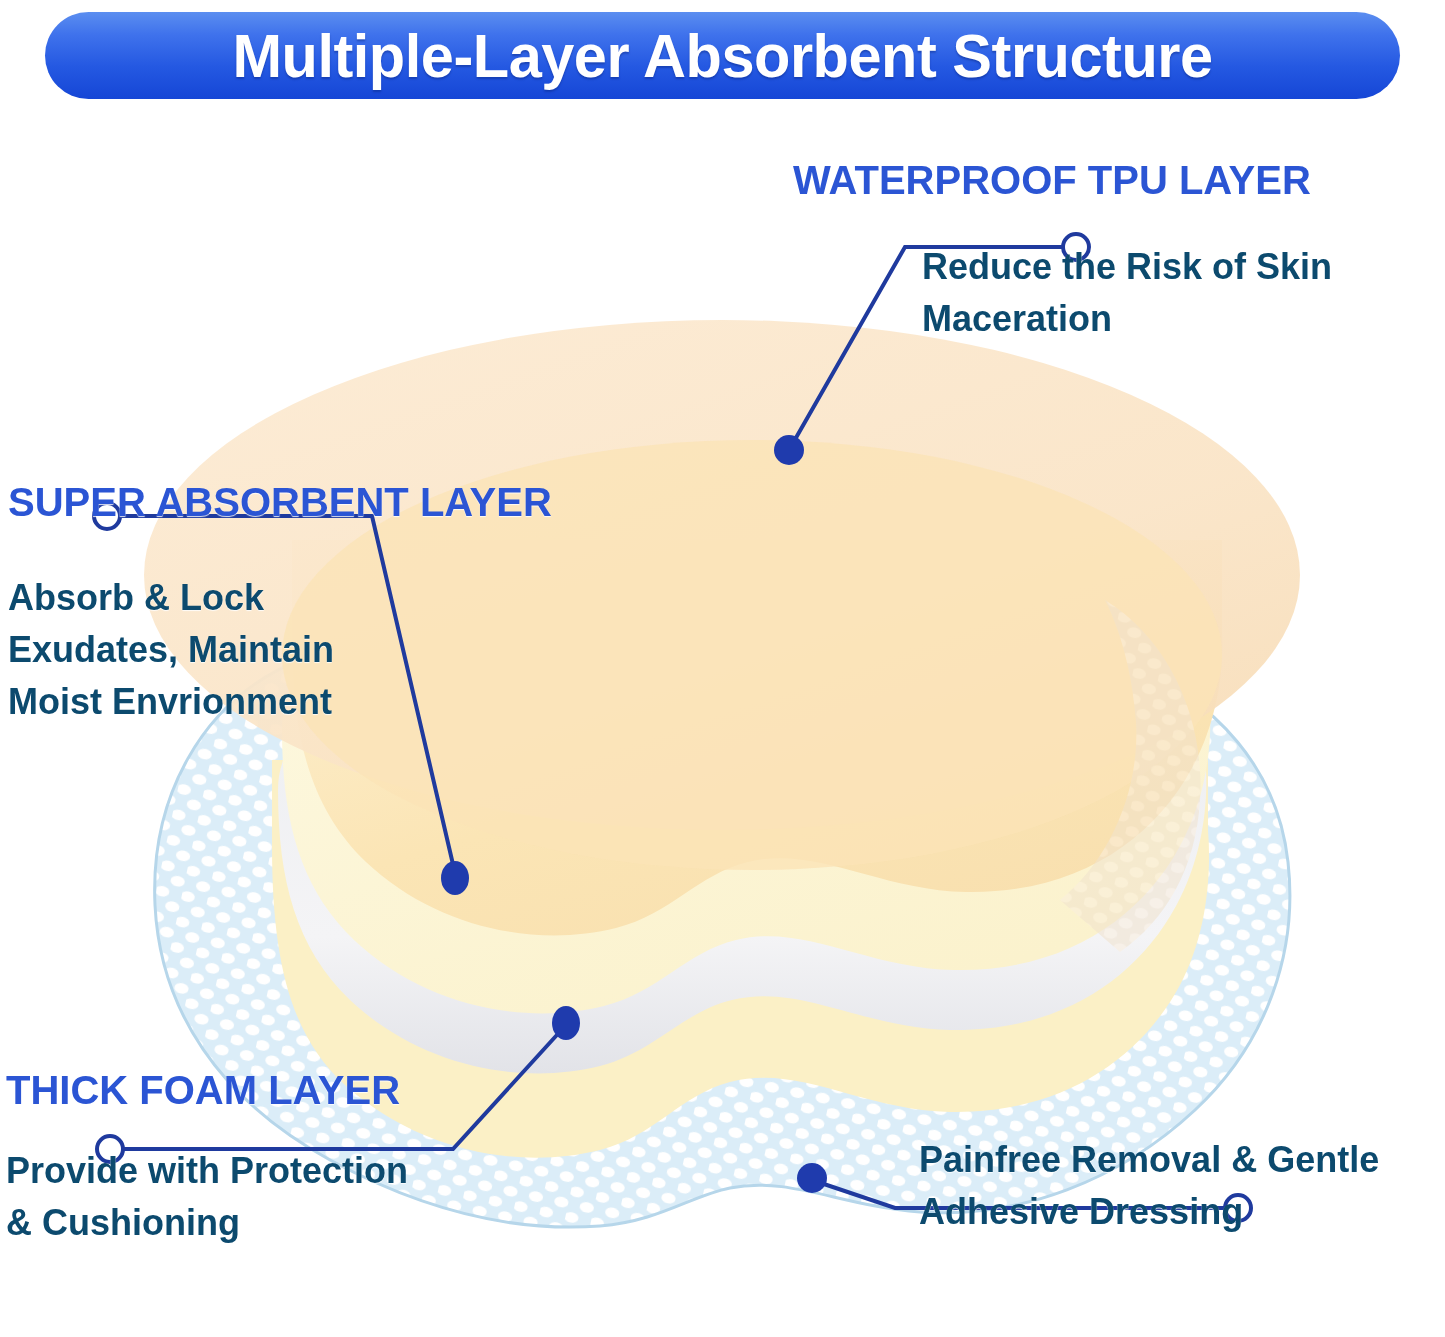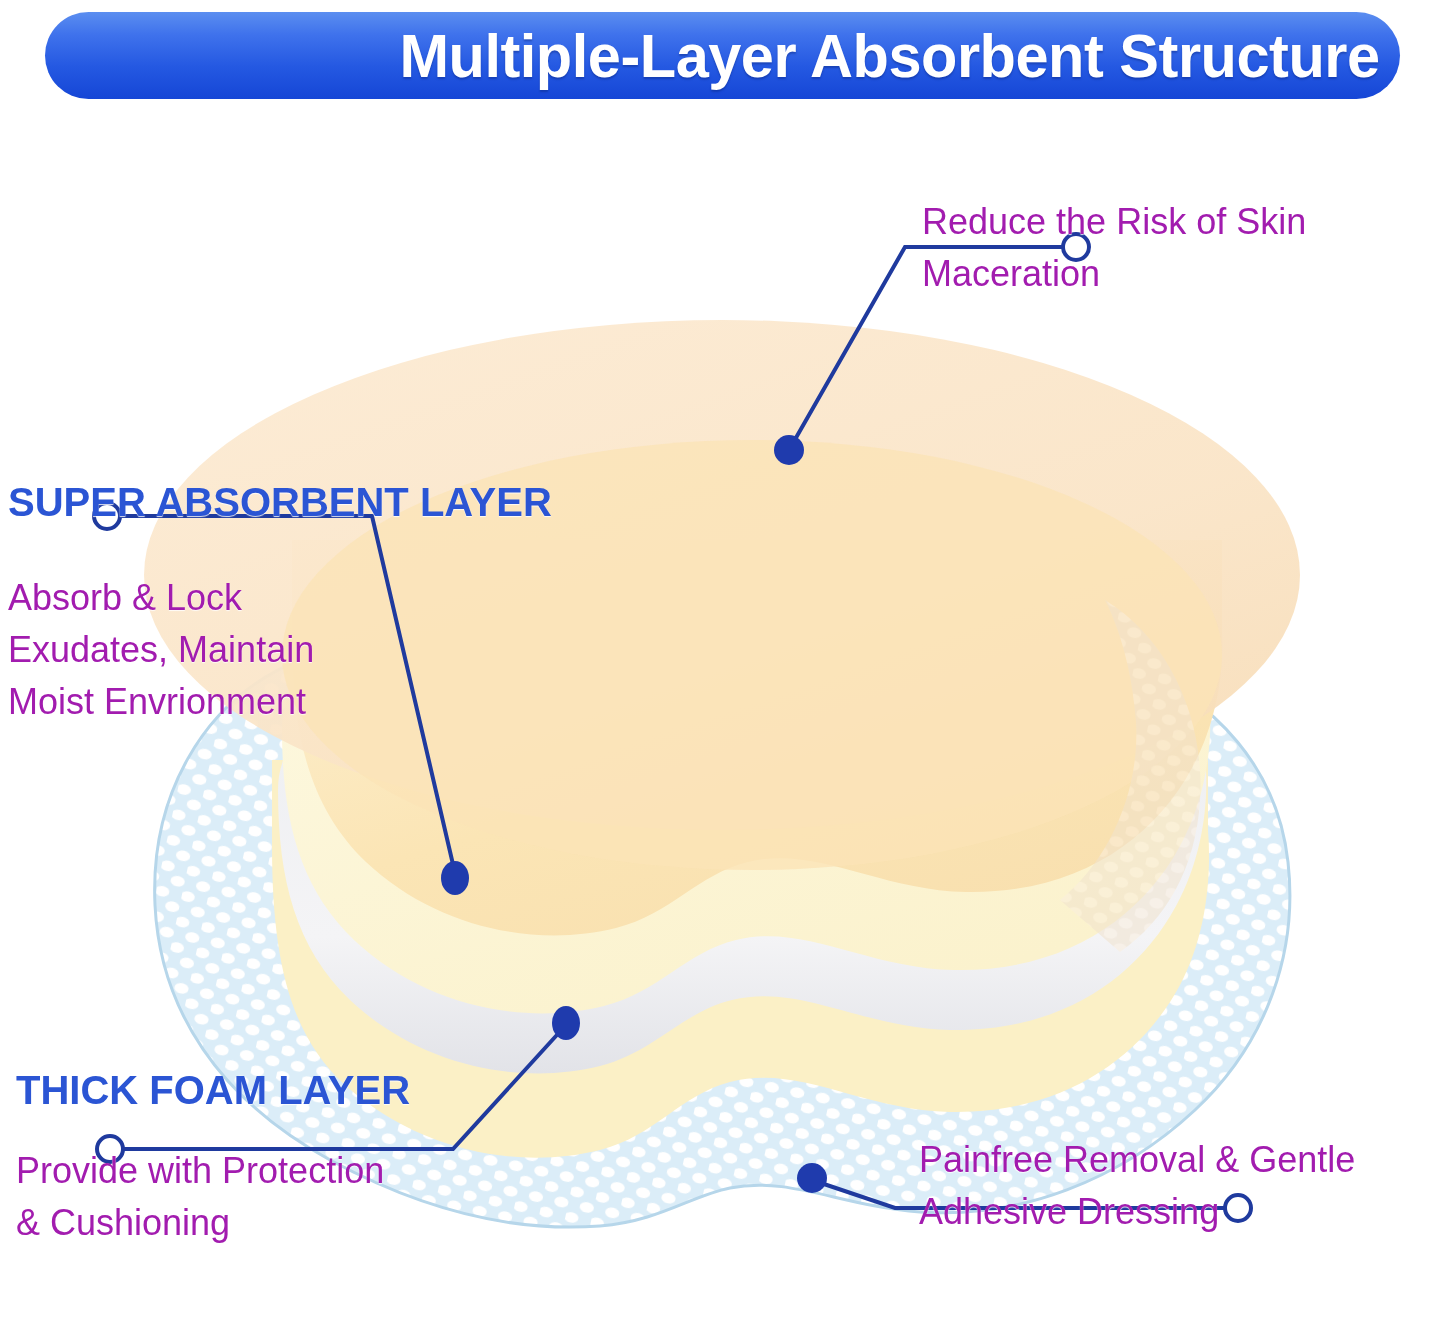--- a/index.html
+++ b/index.html
@@ -10,21 +10,21 @@
     font-family:"Liberation Sans", sans-serif;
     background:#ffffff;
   }
 
   
   #title-banner{
     position:absolute; left:45px; top:12px;
     width:1355px; height:87px;
     border-radius:44px;
     background:linear-gradient(180deg,#5b8ef0 0%,#3f72ec 26%,#2559e2 62%,#1546d6 100%);
-    display:flex; align-items:center; justify-content:flex-end;
+    display:flex; align-items:center; justify-content:center;
   }
   #title-text{
     color:#ffffff;
     font-size:62px;
     font-weight:bold;
     letter-spacing:-0.5px;
     white-space:nowrap;
     transform:scaleX(0.96);
     text-shadow:0 2px 2px rgba(10,40,130,.45);
     line-height:1;
@@ -41,35 +41,35 @@
   .callout .head{
     color:#2b55d4;
     font-weight:bold;
     font-size:40px;
     letter-spacing:0px;
     line-height:1.12;
     white-space:pre-line;
     text-shadow:0 1px 1px rgba(255,255,255,.85);
   }
   .callout .body{
-    color:#a21caf;
-    font-weight:normal;
+    color:#0c4a6e;
+    font-weight:bold;
     font-size:36px;
     line-height:1.45;
     white-space:pre-line;
     text-shadow:0 1px 1px rgba(255,255,255,.85);
   }
 
   #callout-tpu{ left:793px; top:158px; width:620px; }
   #callout-tpu .body{ margin-left:129px; margin-top:38px; }
 
   #callout-absorbent{ left:8px; top:434px; width:640px;margin-top:46px; }
   #callout-absorbent .body{ margin-top:47px; }
 
-  #callout-foam{ left:16px; top:1068px; width:600px; }
+  #callout-foam{ left:6px; top:1068px; width:600px; }
   #callout-foam .body{ margin-top:32px; }
 
   #callout-silicone{ left:916px; top:1096px; width:530px; }
   #callout-silicone .body{ margin-left:3px; margin-top:38px; width:540px; }
 </style>
 </head>
 <body>
 
 <div id="title-banner">
   <span id="title-text">Multiple-Layer Absorbent Structure</span>
@@ -207,20 +207,21 @@
   </g>
 
   <g>
     <polyline points="812,1180 895,1208 1225,1208" fill="none" stroke="#1f3a9e" stroke-width="4"></polyline>
     <circle cx="812" cy="1178" r="15" fill="#1f3bad"></circle>
     <circle cx="1238" cy="1208" r="13" fill="#ffffff" stroke="#1f3a9e" stroke-width="4"></circle>
   </g>
 </svg>
 
 <div class="callout" id="callout-tpu">
+  <div class="head">WATERPROOF TPU LAYER</div>
   <div class="body">Reduce the Risk of Skin
 Maceration</div>
 </div>
 
 <div class="callout" id="callout-absorbent">
   <div class="head">SUPER ABSORBENT LAYER</div>
   <div class="body">Absorb &amp; Lock
 Exudates, Maintain
 Moist Envrionment</div>
 </div>

